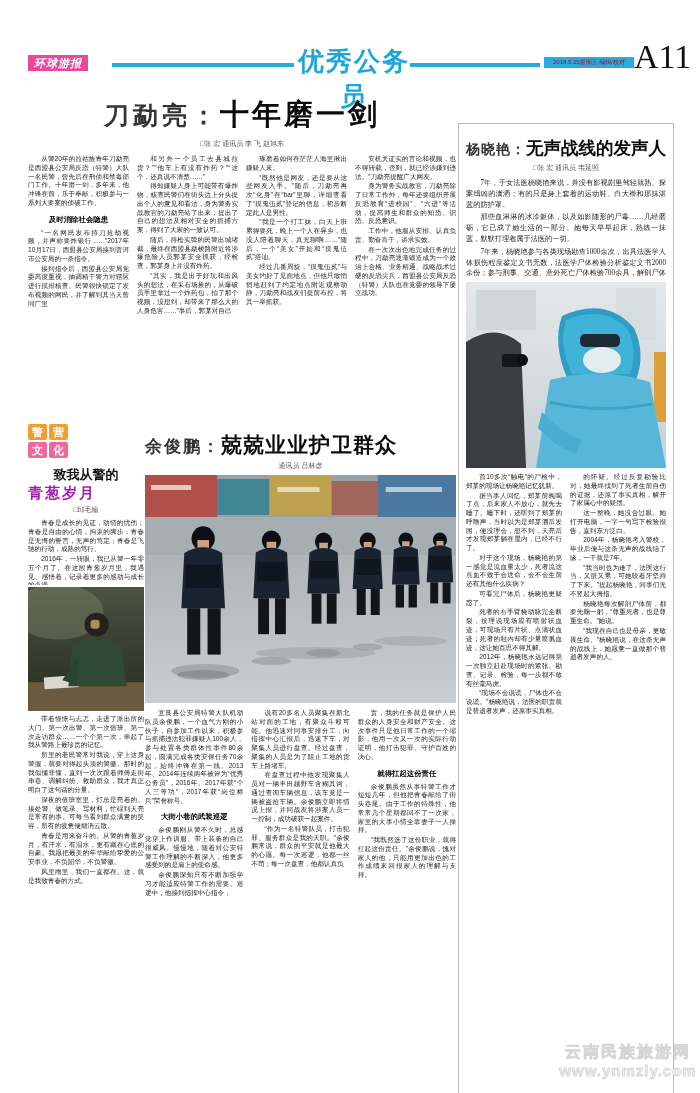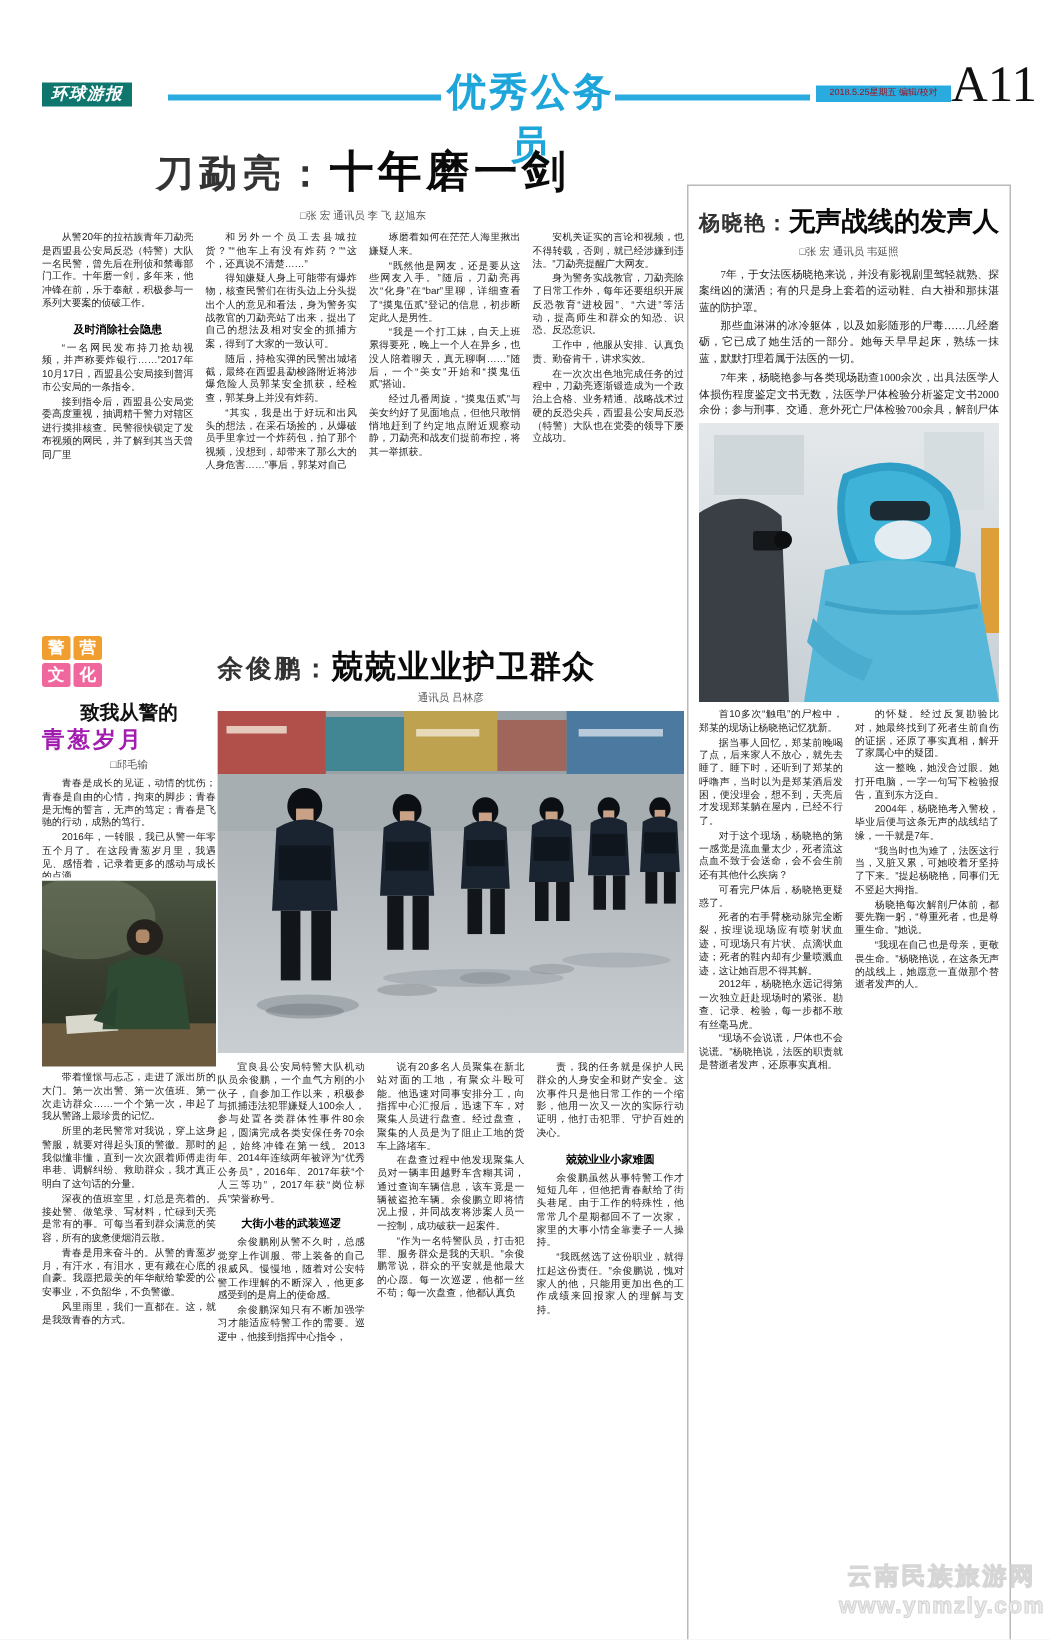--- a/index.html
+++ b/index.html
@@ -1,19 +1,19 @@
 <!DOCTYPE html>
 <html><head>
 <meta charset="utf-8">
 <style>
 html,body{margin:0;padding:0;background:#f2f2f2;}
 .page{position:relative;width:700px;height:1093px;background:#fff;overflow:hidden;
   font-family:"Liberation Sans","DejaVu Sans",sans-serif;border-right:2px solid #ececec;}
 
-.masthead{position:absolute;left:28px;top:55px;background:#0f766e;color:#fff;
+.masthead{position:absolute;left:28px;top:55px;background:#ec4899;color:#fff;
   font-family:Liberation Sans, sans-serif;font-style:italic;font-weight:bold;
   font-size:11px;line-height:14px;padding:1px 6px;letter-spacing:1px;}
 .rule{position:absolute;top:63px;height:4px;background:#2aabdf;}
 .rule-l{left:112px;width:182px;}
 .rule-r{left:410px;width:130px;}
 .section{position:absolute;left:296px;top:44px;margin:0;width:116px;text-align:center;
   font-size:26px;color:#1ea6da;letter-spacing:2px;font-weight:bold;}
 .date-chip{position:absolute;left:544px;top:57px;width:90px;height:11px;background:#2aabdf;
   color:#9c1120;font-size:6px;line-height:11px;text-align:center;overflow:hidden;}
 .page-num{position:absolute;left:634px;top:38px;font-family:"Liberation Serif","DejaVu Serif",serif;
@@ -239,21 +239,21 @@
           <p class="para">余俊鹏刚从警不久时，总感觉穿上作训服、带上装备的自己很威风。慢慢地，随着对公安特警工作理解的不断深入，他更多感受到的是肩上的使命感。</p>
           <p class="para">余俊鹏深知只有不断加强学习才能适应特警工作的需要。巡逻中，他接到指挥中心指令，</p>
         </div>
         <div class="col">
           <p class="para">说有20多名人员聚集在新北站对面的工地，有聚众斗殴可能。他迅速对同事安排分工，向指挥中心汇报后，迅速下车，对聚集人员进行盘查。经过盘查，聚集的人员是为了阻止工地的货车上路堵车。</p>
           <p class="para">在盘查过程中他发现聚集人员对一辆丰田越野车含糊其词，通过查询车辆信息，该车竟是一辆被盗抢车辆。余俊鹏立即将情况上报，并同战友将涉案人员一一控制，成功破获一起案件。</p>
           <p class="para">“作为一名特警队员，打击犯罪、服务群众是我的天职。”余俊鹏常说，群众的平安就是他最大的心愿。每一次巡逻，他都一丝不苟；每一次盘查，他都认真负</p>
         </div>
         <div class="col">
           <p class="para">责，我的任务就是保护人民群众的人身安全和财产安全。这次事件只是他日常工作的一个缩影，他用一次又一次的实际行动证明，他打击犯罪、守护百姓的决心。</p>
-          <h4 class="subhead">兢兢业业小家难圆</h4>
+          <h4 class="subhead">就得扛起这份责任</h4>
           <p class="para">余俊鹏虽然从事特警工作才短短几年，但他把青春献给了街头巷尾。由于工作的特殊性，他常常几个星期都回不了一次家，家里的大事小情全靠妻子一人操持。</p>
           <p class="para">“我既然选了这份职业，就得扛起这份责任。”余俊鹏说，愧对家人的他，只能用更加出色的工作成绩来回报家人的理解与支持。</p>
         </div>
       </div>
   </article>
 
   <article class="a2">
     <h2><span class="kai">杨晓艳：</span><span class="hei">无声战线的发声人</span></h2>
     <div class="byline">□张 宏 通讯员 韦延照</div>
     <div class="lead-wrap">

